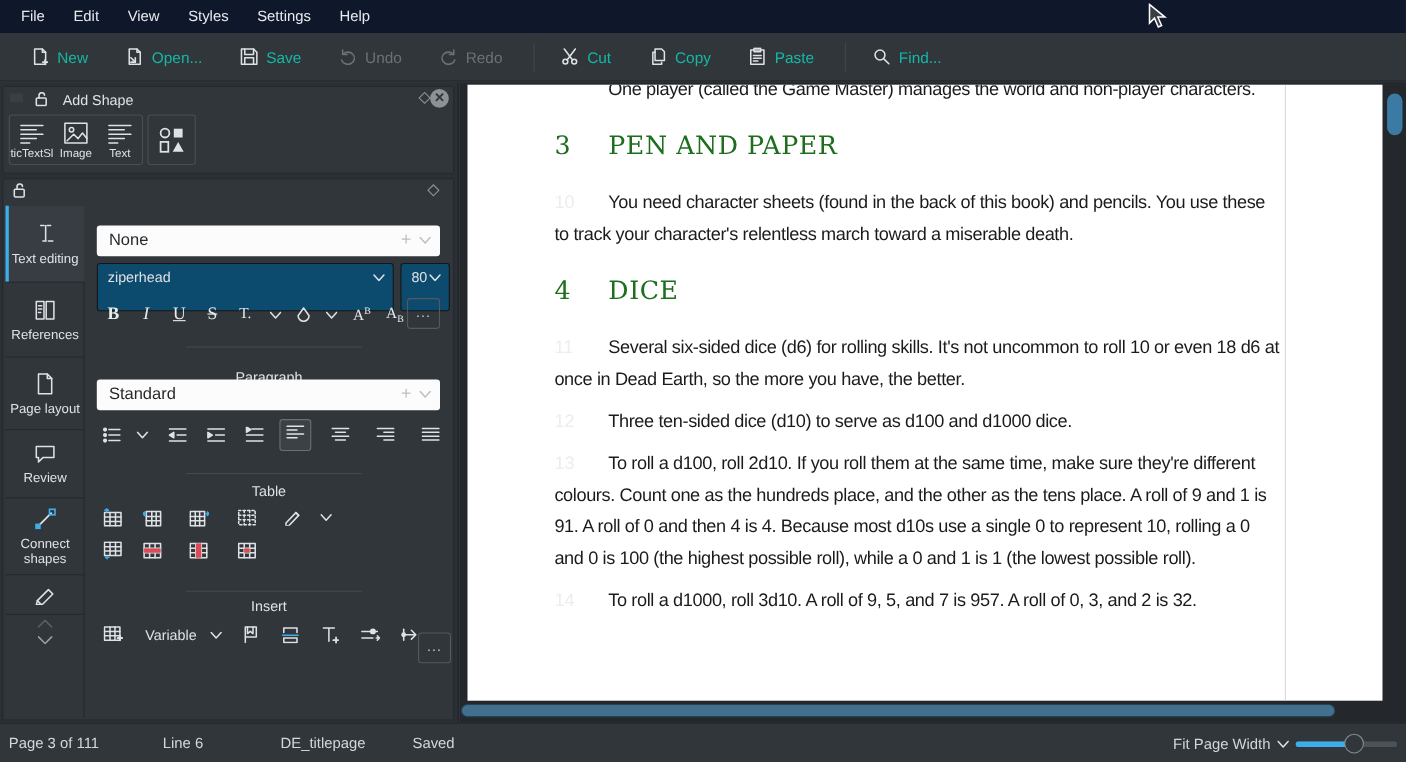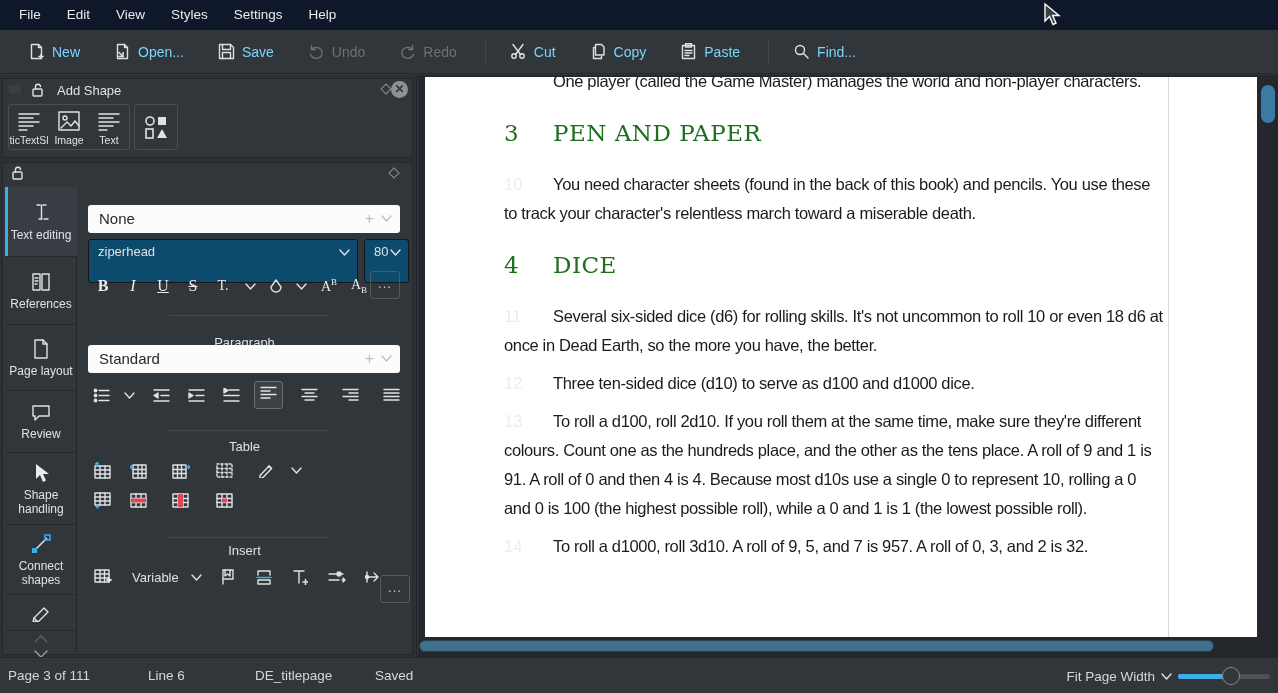--- a/index.html
+++ b/index.html
@@ -8,21 +8,21 @@
   .app { position:absolute; inset:0; width:1278px; height:693px; background:#31363b; }
 
   
   .menubar { position:absolute; left:0; top:0; right:0; height:30px; background:#0f172a;
              display:flex; align-items:center; padding-left:6px; }
   .menu-item { color:#e8ebed; font-size:13.5px; padding:0 13px; height:30px; line-height:30px; cursor:default; }
 
   
   .toolbar { position:absolute; left:0; top:30px; right:0; height:44px; background:#31363b;
              border-bottom:1px solid #25292d; display:flex; align-items:center; padding-left:18px; }
-  .tbtn { display:flex; align-items:center; gap:7px; color:#7dd3fc; font-size:14px;
+  .tbtn { display:flex; align-items:center; gap:7px; color:#14b8a6; font-size:14px;
           padding:6px 10px; border-radius:3px; margin-right:14px; }
   .tbtn.disabled { color:#6b7176;text-align:right; }
   .tbtn.disabled svg { stroke:#6b7176; }
   .tsep { width:1px; height:26px; background:#42474c; margin:0 14px 0 4px; }
   svg.ic { stroke:#dfe2e5; fill:none; stroke-width:1.4; stroke-linecap:round; stroke-linejoin:round; }
 
   
   .dock { position:absolute; left:0; top:75px; width:417px; bottom:36px; background:#2b3036;
           border-right:1px solid #202428; }
   .panel { position:absolute; left:2px; right:3px; background:#31363b; border:1px solid #25292d; border-radius:2px; }
@@ -269,26 +269,20 @@
               <path d="M13 2v4h4"></path>
             </svg>
           <span class="tl">Page layout</span>
         </div>
         <div class="vtab" style="height:62px">
           <svg class="ic" width="22" height="20" viewBox="0 0 22 20">
               <path d="M3 3h16v10H9l-4 4v-4H3z"></path>
             </svg>
           <span class="tl">Review</span>
         </div>
-        <div class="vtab" style="height:72px">
-          <svg width="20" height="22" viewBox="0 0 20 22">
-              <path d="M5 2l0 15 4-4 3 7 3-1.5-3-6.5 6 0z" fill="#e8ebed"></path>
-            </svg>
-          <span class="tl">Shape handling</span>
-        </div>
         <div class="vtab" style="height:70px">
           <svg width="22" height="22" viewBox="0 0 22 22">
               <path d="M5 17L17 5" stroke="#dfe2e5" stroke-width="1.6"></path>
               <rect x="2" y="15" width="5" height="5" fill="#3daee9"></rect>
               <rect x="15" y="2" width="5" height="5" fill="none" stroke="#3daee9" stroke-width="1.5"></rect>
             </svg>
           <span class="tl">Connect shapes</span>
         </div>
         <div class="vtab" style="height:36px">
           <svg class="ic" width="22" height="18" viewBox="0 0 22 18">

